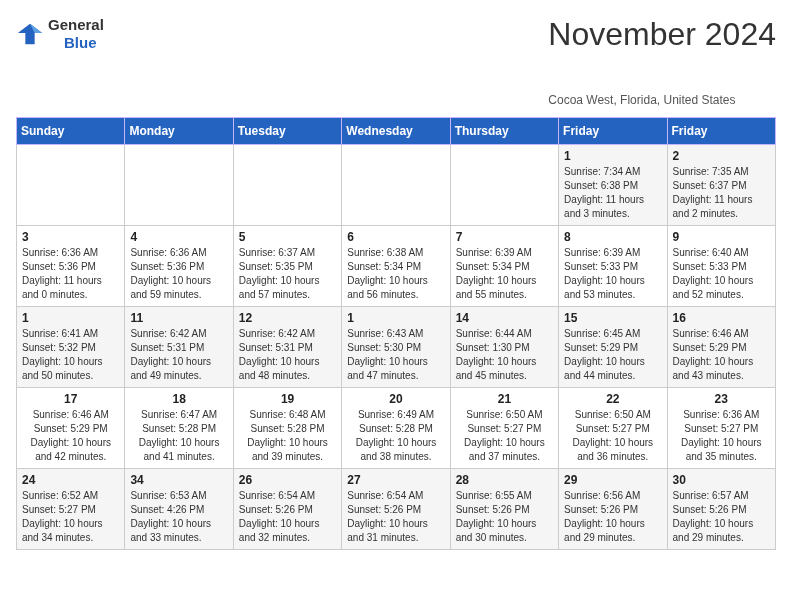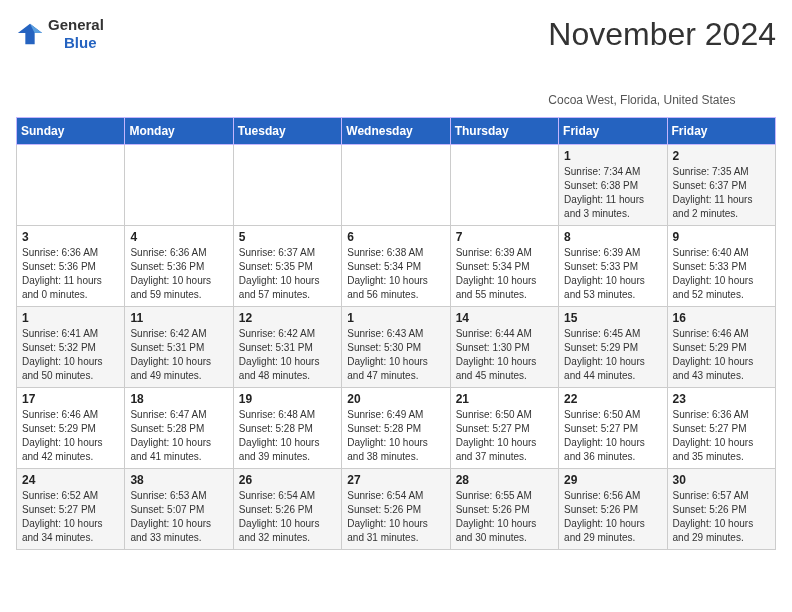--- a/index.html
+++ b/index.html
@@ -84,21 +84,21 @@
       color: #333;
       line-height: 1.4;
     }
     .empty-cell {
       background: #fff !important;
     }
     
     .row1 td { background: #fff; }
     .row2 td { background: #f5f5f5; }
     .row3 td { background: #fff; }
-    .row4 td { background: #f5f5f5; }
+    .row4 td { background: #f5f5f5; text-align: center; }
     .row5 td { background: #fff; margin-top: 31px; }
   </style>
 </head>
 <body>
 
 <div class="header">
   <div class="logo">
     <svg class="logo-bird" viewBox="0 0 30 30">
       <polygon points="15,4 28,14 20,14 20,26 10,26 10,14 2,14" fill="#2563c0"></polygon>
       <polygon points="15,4 28,14 20,14" fill="#5ba0e0"></polygon>
@@ -303,23 +303,23 @@
       </tr>
       <tr class="row5">
         <td>
           <div class="day-number">24</div>
           <div class="day-info">Sunrise: 6:52 AM
 Sunset: 5:27 PM
 Daylight: 10 hours
 and 34 minutes.</div>
         </td>
         <td>
-          <div class="day-number">38</div>
+          <div class="day-number">34</div>
           <div class="day-info">Sunrise: 6:53 AM
-Sunset: 5:07 PM
+Sunset: 4:26 PM
 Daylight: 10 hours
 and 33 minutes.</div>
         </td>
         <td>
           <div class="day-number">26</div>
           <div class="day-info">Sunrise: 6:54 AM
 Sunset: 5:26 PM
 Daylight: 10 hours
 and 32 minutes.</div>
         </td>

